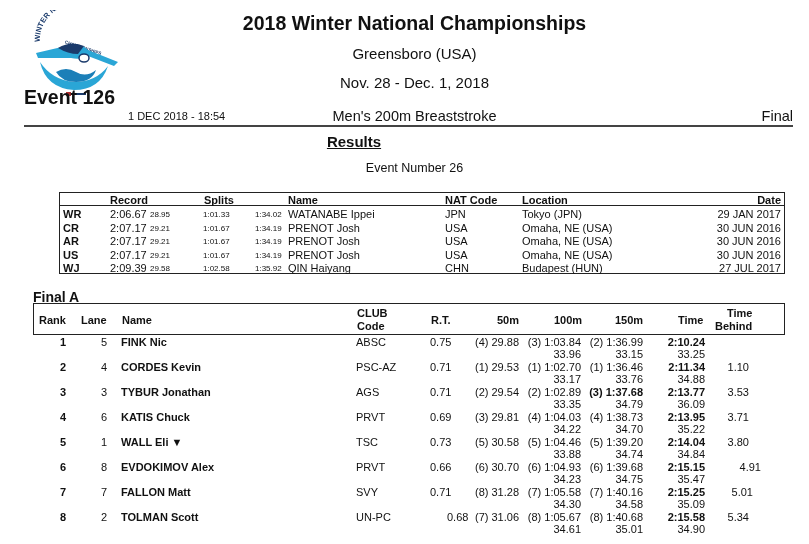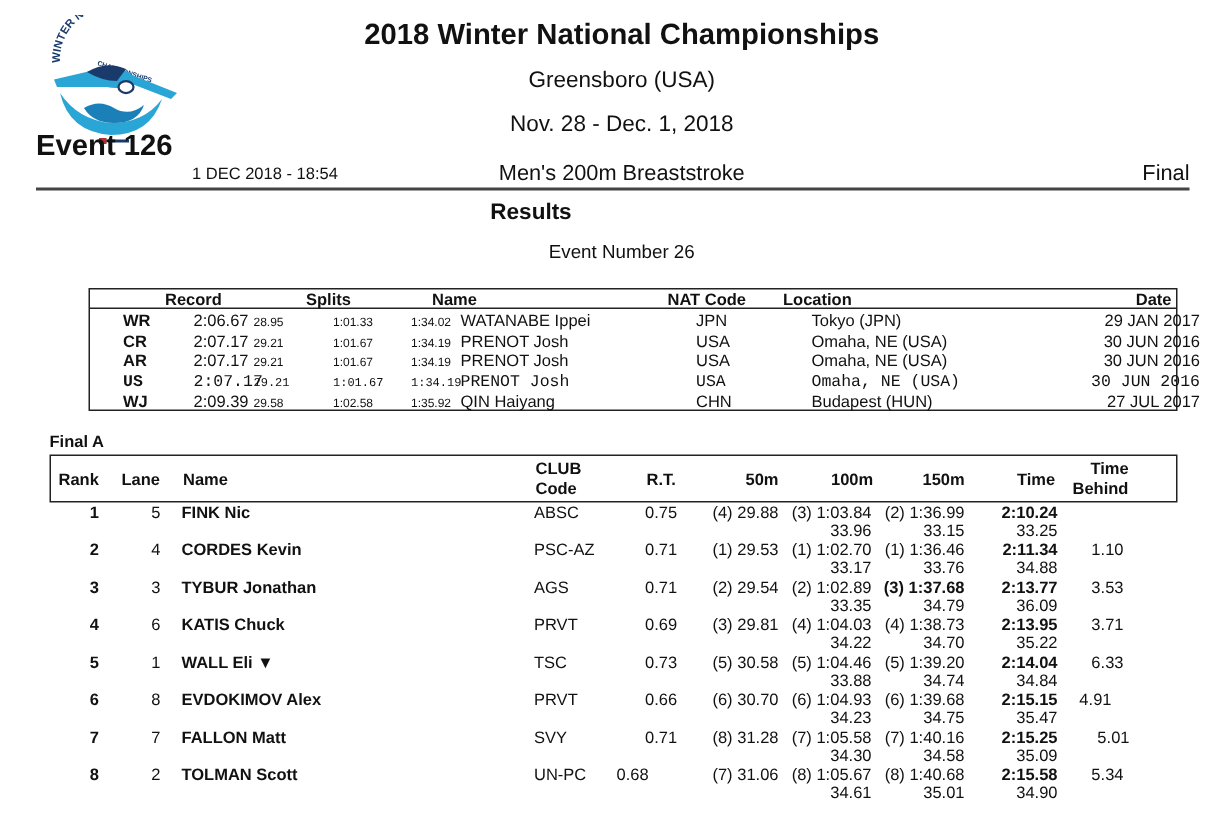--- a/index.html
+++ b/index.html
@@ -14,33 +14,33 @@
   .title { left: 0; width: 809px; top: 12px; text-align: center; font-size: 19.5px; font-weight: bold; padding-left: 20px; }
   .subtitle { left: 0; width: 809px; top: 45px; text-align: center; font-size: 15px; padding-left: 20px; }
   .dates { left: 0; width: 809px; top: 74px; text-align: center; font-size: 15px; padding-left: 20px; }
 
   .event-num { left: 24px; top: 86px; font-size: 19.5px; font-weight: bold; text-align: center; }
   .event-date { left: 128px; top: 110px; font-size: 11px; }
   .event-name { left: 0; width: 809px; top: 108px; text-align: center; font-size: 14.5px; padding-left: 20px; }
   .event-phase { right: 16px; top: 108px; font-size: 14.5px; }
   .event-rule { left: 24px; top: 125px; width: 769px; height: 2px; background: #444; }
 
-  .results-title { left: 0; width: 688px; top: 133px; text-align: center; font-size: 15px; font-weight: bold; padding-left: 20px; }
+  .results-title { left: 0; width: 688px; top: 133px; text-align: center; font-size: 15px; font-weight: bold; padding-left: 20px; text-decoration: underline; }
   .event-number { left: 0; width: 809px; top: 161px; text-align: center; font-size: 12.5px; padding-left: 20px; }
 
   
   .records { left: 59px; top: 192px; width: 726px; height: 82px; border: 1px solid #222; font-size: 11px; }
   .rec-head { position: absolute; left: 0; top: 0; width: 100%; height: 13px; border-bottom: 1px solid #222; font-weight: bold; }
   .rec-head span, .rec-row span { position: absolute; top: 1px; white-space: nowrap; }
-  .rec-row { position: absolute; left: 0; width: 100%; height: 13.5px; margin-left: 19px; }
+  .rec-row { position: absolute; left: 0; width: 100%; height: 13.5px; }
   .rec-row .code { font-weight: bold; left: 3px; }
   .rec-row .small { font-size: 8px; top: 3px; }
 
   
-  .final-label { left: 33px; top: 289px; font-size: 11px; font-weight: bold; }
+  .final-label { left: 33px; top: 289px; font-size: 14px; font-weight: bold; }
   .res-head { left: 33px; top: 303px; width: 752px; height: 32px; border: 1px solid #222; border-width: 1px 1px 1px 1px; font-size: 11px; font-weight: bold; }
   .res-head span { position: absolute; white-space: nowrap; }
   .res-row { position: absolute; left: 33px; width: 752px; height: 25px; font-size: 11px; }
   .res-row span { position: absolute; white-space: nowrap; }
   .b { font-weight: bold; }
 </style>
 </head>
 <body>
 
 <div class="abs logo">
@@ -109,21 +109,21 @@
         <span class="code" style="left: 3px;">AR</span>
         <span style="left: 50px;">2:07.17</span>
         <span class="small" style="left: 90px;">29.21</span>
         <span class="small" style="left: 143px;">1:01.67</span>
         <span class="small" style="left: 195px;">1:34.19</span>
         <span style="left: 228px;">PRENOT Josh</span>
         <span style="left: 385px;">USA</span>
         <span style="left: 462px;">Omaha, NE (USA)</span>
         <span style="right: 3px;">30 JUN 2016</span>
       </div>
-      <div class="rec-row" style="top: 54.5px; font-family: Liberation Mono, monospace;">
+      <div class="rec-row" style="top: 54.5px;">
         <span class="code" style="left: 3px;">US</span>
         <span style="left: 50px;">2:07.17</span>
         <span class="small" style="left: 90px;">29.21</span>
         <span class="small" style="left: 143px;">1:01.67</span>
         <span class="small" style="left: 195px;">1:34.19</span>
         <span style="left: 228px;">PRENOT Josh</span>
         <span style="left: 385px;">USA</span>
         <span style="left: 462px;">Omaha, NE (USA)</span>
         <span style="right: 3px;">30 JUN 2016</span>
       </div>
@@ -223,36 +223,36 @@
       <span class="b" style="left: 88px; top: 0px;">WALL Eli ▼</span>
       <span style="left: 323px; top: 0px;">TSC</span>
       <span style="left: 397px; top: 0px;">0.73</span>
       <span style="right: 266px; top: 0px;">(5) 30.58</span>
       <span style="right: 204px; top: 0px;">(5) 1:04.46</span>
       <span style="right: 204px; top: 12px;">33.88</span>
       <span style="right: 142px; top: 0px;">(5) 1:39.20</span>
       <span style="right: 142px; top: 12px;">34.74</span>
       <span class="b" style="right: 80px; top: 0px;">2:14.04</span>
       <span style="right: 80px; top: 12px;">34.84</span>
-      <span style="right: 36px; top: 0px;">6.33</span>
+      <span style="right: 36px; top: 0px;">3.80</span>
     </div>
     <div class="res-row" style="top: 461px;">
       <span class="b" style="right: 719px; top: 0px;">6</span>
       <span style="right: 678px; top: 0px;">8</span>
       <span class="b" style="left: 88px; top: 0px;">EVDOKIMOV Alex</span>
       <span style="left: 323px; top: 0px;">PRVT</span>
       <span style="left: 397px; top: 0px;">0.66</span>
       <span style="right: 266px; top: 0px;">(6) 30.70</span>
       <span style="right: 204px; top: 0px;">(6) 1:04.93</span>
       <span style="right: 204px; top: 12px;">34.23</span>
       <span style="right: 142px; top: 0px;">(6) 1:39.68</span>
       <span style="right: 142px; top: 12px;">34.75</span>
       <span class="b" style="right: 80px; top: 0px;">2:15.15</span>
       <span style="right: 80px; top: 12px;">35.47</span>
-      <span style="right: 44px; top: 0px;">4.91</span>
+      <span style="right: 24px; top: 0px;">4.91</span>
     </div>
     <div class="res-row" style="top: 486px;">
       <span class="b" style="right: 719px; top: 0px;">7</span>
       <span style="right: 678px; top: 0px;">7</span>
       <span class="b" style="left: 88px; top: 0px;">FALLON Matt</span>
       <span style="left: 323px; top: 0px;">SVY</span>
       <span style="left: 397px; top: 0px;">0.71</span>
       <span style="right: 266px; top: 0px;">(8) 31.28</span>
       <span style="right: 204px; top: 0px;">(7) 1:05.58</span>
       <span style="right: 204px; top: 12px;">34.30</span>
@@ -260,21 +260,21 @@
       <span style="right: 142px; top: 12px;">34.58</span>
       <span class="b" style="right: 80px; top: 0px;">2:15.25</span>
       <span style="right: 80px; top: 12px;">35.09</span>
       <span style="right: 32px; top: 0px;">5.01</span>
     </div>
     <div class="res-row" style="top: 511px;">
       <span class="b" style="right: 719px; top: 0px;">8</span>
       <span style="right: 678px; top: 0px;">2</span>
       <span class="b" style="left: 88px; top: 0px;">TOLMAN Scott</span>
       <span style="left: 323px; top: 0px;">UN-PC</span>
-      <span style="left: 378px; top: 0px;">0.68</span>
+      <span style="left: 414px; top: 0px;">0.68</span>
       <span style="right: 266px; top: 0px;">(7) 31.06</span>
       <span style="right: 204px; top: 0px;">(8) 1:05.67</span>
       <span style="right: 204px; top: 12px;">34.61</span>
       <span style="right: 142px; top: 0px;">(8) 1:40.68</span>
       <span style="right: 142px; top: 12px;">35.01</span>
       <span class="b" style="right: 80px; top: 0px;">2:15.58</span>
       <span style="right: 80px; top: 12px;">34.90</span>
       <span style="right: 36px; top: 0px;">5.34</span>
     </div>
   </div>

